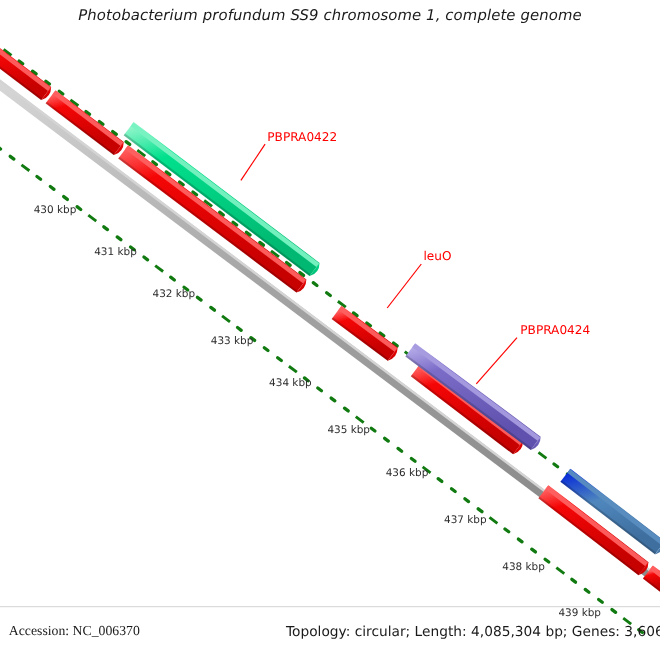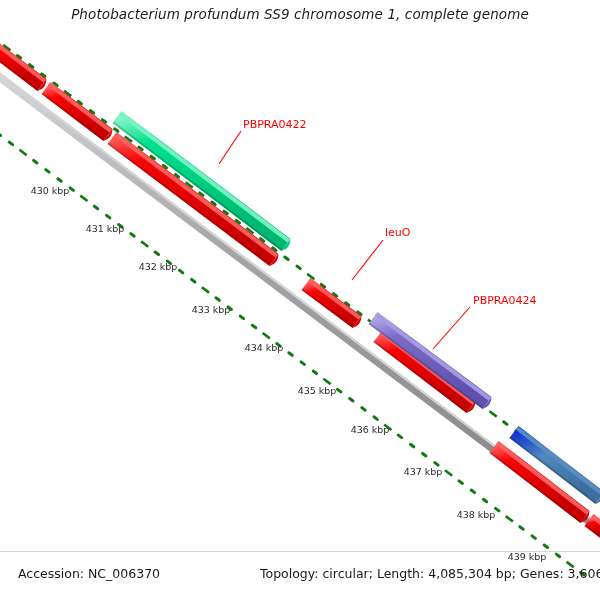--- a/index.html
+++ b/index.html
@@ -21,21 +21,21 @@
     white-space:nowrap;
   }
   #footrule{
     position:absolute;left:0;top:551px;width:600px;height:1px;
     background:#d8d8d8;
   }
   .foot{
     position:absolute;top:566px;
     font-size:12.5px;color:#1a1a1a;white-space:nowrap;
   }
-  #foot-accession{left:18px;}
+  #foot-accession{left:8px;font-family:Liberation Serif, serif;}
   #foot-stats{left:260px;}
   svg#map{position:absolute;left:0;top:0;width:600px;height:600px;display:block;}
   .tick-label{
     font-family:"DejaVu Sans","Liberation Sans",sans-serif;
     font-size:9.5px;
     fill:#2b2b2b;
   }
   .gene-label{
     font-family:"DejaVu Sans","Liberation Sans",sans-serif;
     font-size:11px;

